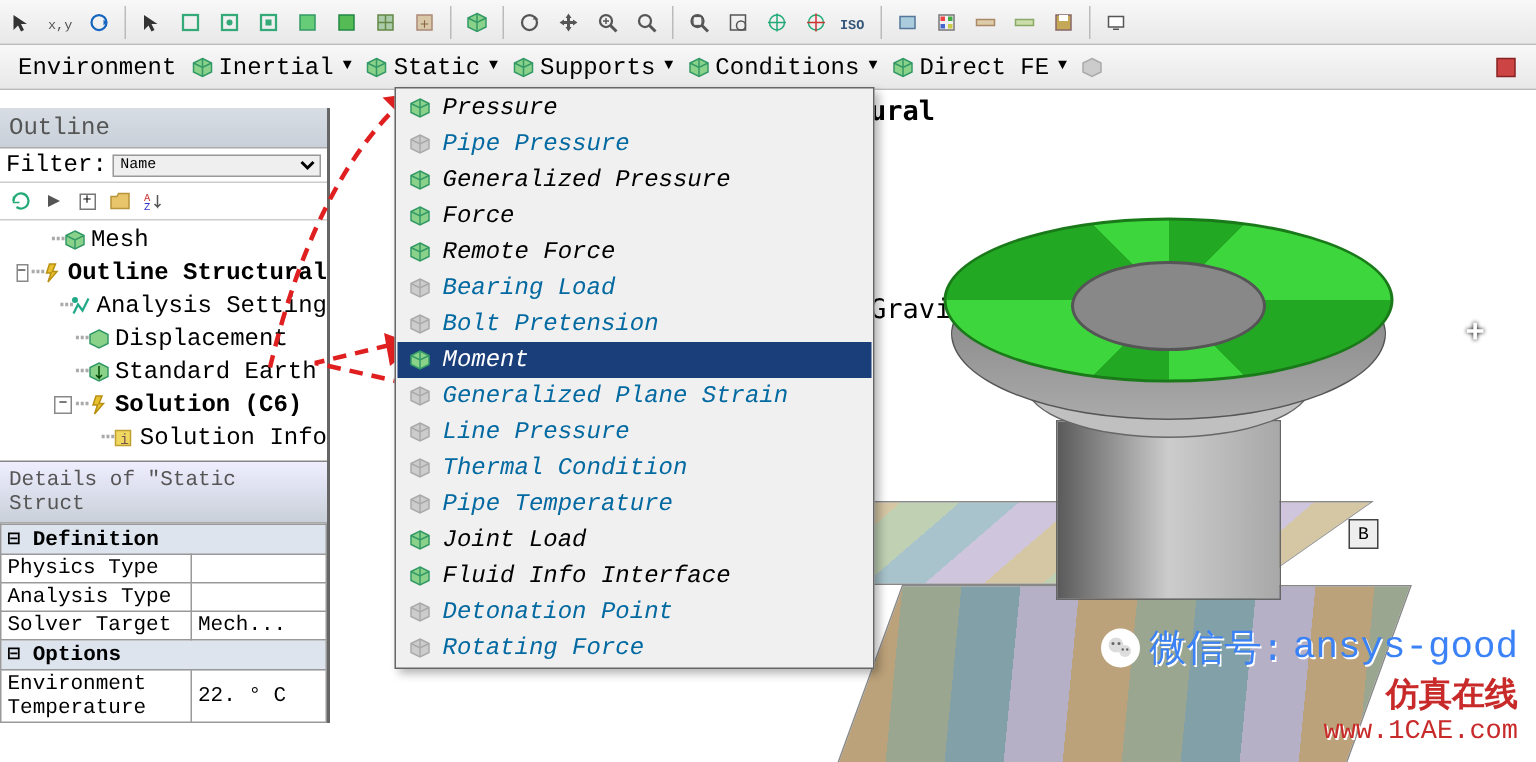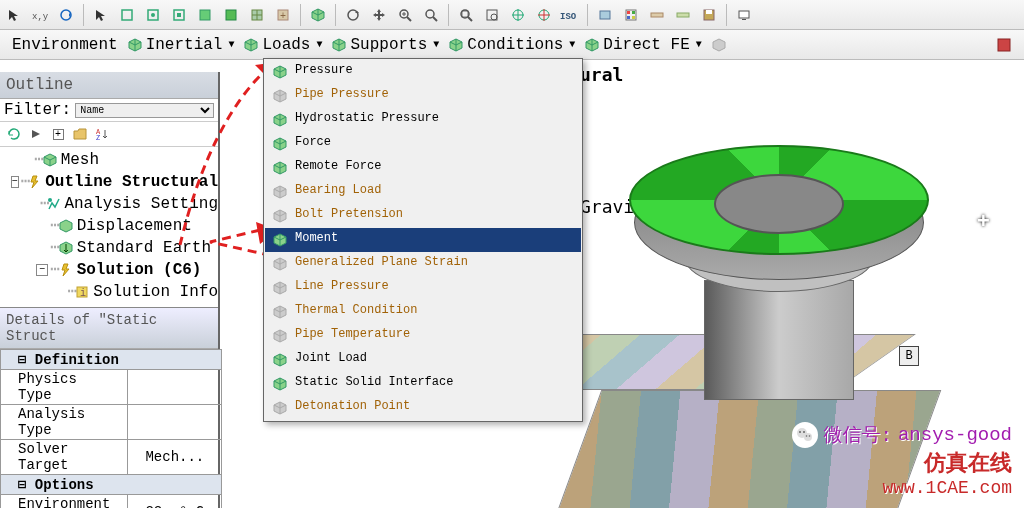--- a/index.html
+++ b/index.html
@@ -25,27 +25,27 @@
 .tree { padding: 2px 0 4px 0; font-size: 16px; line-height: 22px; }
 .tree .node { display: flex; align-items: center; white-space: nowrap; }
 .tree .sp { display:inline-block; }
 .tree .exp { width:12px; height:12px; border:1px solid #888; font-size:10px; line-height:10px; text-align:center; margin-right:2px; background:#fff; }
 .tree .dots { color:#aaa; letter-spacing:-2px; }
 .tree .ico { width:16px; height:16px; margin-right:3px; display:inline-flex; align-items:center; justify-content:center; }
 .tree .bold { font-weight: bold; }
 
 .details-hdr { background: linear-gradient(180deg,#eef,#c9d0d9); color:#555; padding:4px 6px; font-size:14px; border-top:1px solid #888; border-bottom:1px solid #aaa; }
 .details-table { width:100%; border-collapse: collapse; font-size:14px; }
-.details-table td { border:1px solid #999; padding:1px 17px; }
+.details-table td { border:1px solid #999; padding:1px 4px; }
 .details-table .cat { background:#dde4ee; font-weight:bold; }
 .details-table .val { width:90px; }
 
 .dropdown { position:absolute; top:58px; left:263px; width:320px; background:#f0f0f0; border:1px solid #666; box-shadow:3px 3px 6px rgba(0,0,0,.3); padding:1px; z-index:50; }
-.dropdown .di { display:flex; align-items:flex-start; gap:6px; padding:3px 6px; font-size:12px; }
-.dropdown .di.disabled { color:#a16207; }
+.dropdown .di { display:flex; align-items:flex-start; gap:6px; padding:3px 6px; font-size:16px;font-style:italic; }
+.dropdown .di.disabled { color:#0369a1; }
 .dropdown .di.sel { background:#1a3e7a; color:#fff; }
 .dropdown .di .dico { width:18px; height:18px; display:flex; align-items:center; justify-content:center; }
 
 .viewport { position:absolute; top:60px; left:260px; right:0; bottom:0; background:#fff; overflow:hidden; }
 .viewport .vlabel { position:absolute; font-size:18px; font-family:"SimSun",monospace; }
 
 .model { position:absolute; top:80px; right:30px; width:420px; height:400px; }
 .box-base { position:absolute; bottom:0; left:0; width:340px; height:150px; background:
   repeating-linear-gradient(75deg, #bca27a 0 38px, #9aa68f 38px 76px, #82a0a8 76px 114px, #b6b0c6 114px 152px);
   border:1px solid #888; transform:skewX(-20deg);}
@@ -57,21 +57,21 @@
 .ring-body { position:absolute; bottom:260px; left:60px; width:290px; height:115px; border-radius:50%; background:linear-gradient(#777,#aaa); border:1px solid #555; }
 .ring-top { position:absolute; bottom:285px; left:55px; width:300px; height:110px; border-radius:50%; background:#2fbf2f; border:2px solid #1a7a1a;
   background-image: conic-gradient(from 0deg, #23a823 0 45deg, #3dd73d 45deg 90deg, #23a823 90deg 135deg, #3dd73d 135deg 180deg, #23a823 180deg 225deg, #3dd73d 225deg 270deg, #23a823 270deg 315deg, #3dd73d 315deg 360deg);}
 .ring-hole { position:absolute; bottom:306px; left:140px; width:130px; height:60px; border-radius:50%; background:#888; border:2px solid #555; }
 .plus { position:absolute; top:150px; right:34px; color:#fff; font-size:22px; font-weight:bold; text-shadow:0 0 3px #000; }
 .b-marker { position:absolute; bottom:142px; right:105px; width:20px; height:20px; border:1px solid #444; background:#eee; font-size:12px; text-align:center; line-height:18px; }
 
 .arrow-anno { position:absolute; top:60px; left:170px; width:140px; height:200px; pointer-events:none; z-index:5; }
 
 .watermark { position:absolute; bottom:10px; right:12px; text-align:right; font-size:20px; color:#c82a2a; text-shadow:1px 1px 0 #fff; z-index:60; }
-.watermark .line1 { color:#a21caf; font-size:19px; display:flex; align-items:center; gap:6px; }
+.watermark .line1 { color:#3b82f6; font-size:25px; display:flex; align-items:center; gap:6px; }
 .watermark .line2 { font-size:22px; font-weight:bold; }
 .wechat { width:26px; height:26px; border-radius:50%; background:#fff; display:inline-flex; align-items:center; justify-content:center; }
 
 svg { display:block; }
 </style>
 </head>
 <body>
 
 <div class="toolbar-top">
   <div class="tbtn">
@@ -252,21 +252,21 @@
         <path d="M7 1 L7 13 M1 4 L7 7 L13 4" stroke="#396" fill="none"></path>
       </svg>
     <span>Inertial</span>
       <span class="arrow">▼</span>
   </div>
   <div class="mitem">
     <svg class="cube" width="14" height="14">
         <path d="M7 1 L13 4 L13 10 L7 13 L1 10 L1 4 Z" fill="#8ad28a" stroke="#396"></path>
         <path d="M7 1 L7 13 M1 4 L7 7 L13 4" stroke="#396" fill="none"></path>
       </svg>
-    <span>Loads</span>
+    <span>Static</span>
       <span class="arrow">▼</span>
   </div>
   <div class="mitem">
     <svg class="cube" width="14" height="14">
         <path d="M7 1 L13 4 L13 10 L7 13 L1 10 L1 4 Z" fill="#8ad28a" stroke="#396"></path>
         <path d="M7 1 L7 13 M1 4 L7 7 L13 4" stroke="#396" fill="none"></path>
       </svg>
     <span>Supports</span>
       <span class="arrow">▼</span>
   </div>
@@ -466,21 +466,21 @@
       </span>
       <span>Pipe Pressure</span>
     </div>
     <div class="di">
       <span class="dico">
         <svg width="14" height="14">
           <path d="M7 1 L13 4 L13 10 L7 13 L1 10 L1 4 Z" fill="#8ad28a" stroke="#396"></path>
           <path d="M7 1 L7 13 M1 4 L7 7 L13 4" stroke="#396" fill="none"></path>
         </svg>
       </span>
-      <span>Hydrostatic Pressure</span>
+      <span>Generalized Pressure</span>
     </div>
     <div class="di">
       <span class="dico">
         <svg width="14" height="14">
           <path d="M7 1 L13 4 L13 10 L7 13 L1 10 L1 4 Z" fill="#8ad28a" stroke="#396"></path>
           <path d="M7 1 L7 13 M1 4 L7 7 L13 4" stroke="#396" fill="none"></path>
         </svg>
       </span>
       <span>Force</span>
     </div>
@@ -565,30 +565,39 @@
       </span>
       <span>Joint Load</span>
     </div>
     <div class="di">
       <span class="dico">
         <svg width="14" height="14">
           <path d="M7 1 L13 4 L13 10 L7 13 L1 10 L1 4 Z" fill="#8ad28a" stroke="#396"></path>
           <path d="M7 1 L7 13 M1 4 L7 7 L13 4" stroke="#396" fill="none"></path>
         </svg>
       </span>
-      <span>Static Solid Interface</span>
+      <span>Fluid Info Interface</span>
     </div>
     <div class="di disabled">
       <span class="dico">
         <svg width="14" height="14">
           <path d="M7 1 L13 4 L13 10 L7 13 L1 10 L1 4 Z" fill="#ccc" stroke="#aaa"></path>
           <path d="M7 1 L7 13 M1 4 L7 7 L13 4" stroke="#aaa" fill="none"></path>
         </svg>
       </span>
       <span>Detonation Point</span>
+    </div>
+    <div class="di disabled">
+      <span class="dico">
+        <svg width="14" height="14">
+          <path d="M7 1 L13 4 L13 10 L7 13 L1 10 L1 4 Z" fill="#ccc" stroke="#aaa"></path>
+          <path d="M7 1 L7 13 M1 4 L7 7 L13 4" stroke="#aaa" fill="none"></path>
+        </svg>
+      </span>
+      <span>Rotating Force</span>
     </div>
   </div>
 
 <div class="viewport">
   <div class="vlabel" style="top:4px; left:320px; font-weight:bold;">ural</div>
   <div class="vlabel" style="top:136px; left:320px;">Gravity: 9806.6 mm/s²</div>
 
   <div class="model">
     <div class="box-base"></div>
     <div class="box-top"></div>

